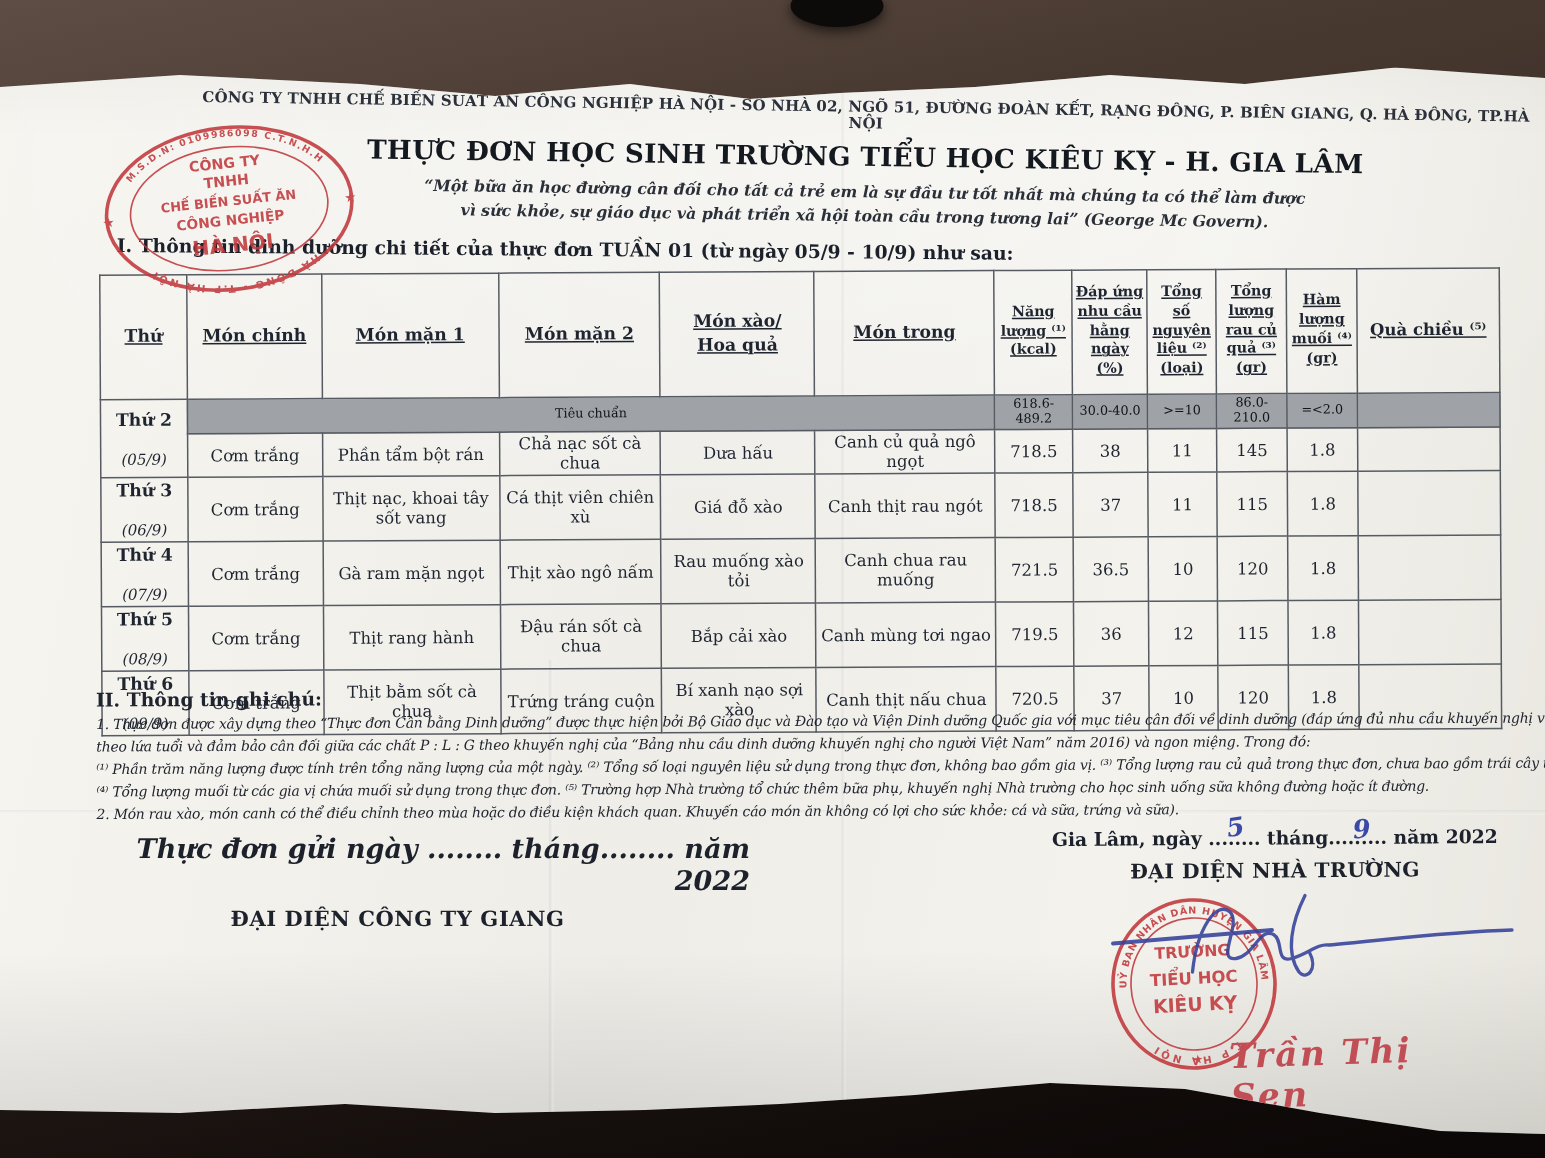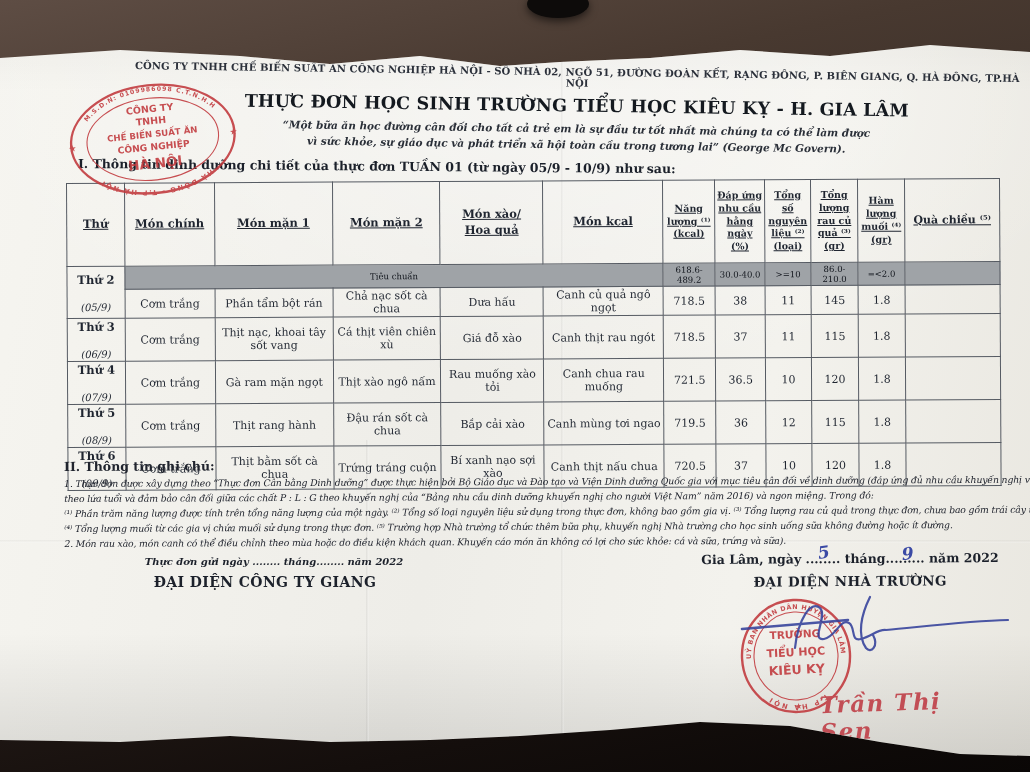--- a/index.html
+++ b/index.html
@@ -37,21 +37,21 @@
   tr.row-data td{height:35px;font-size:11px;}
   td.c-day{background:#f3f2ed00;}
   .day{font-weight:bold;font-size:11.5px;}
   .date{font-style:italic;font-size:10px;margin-top:15px;}
 
   .notes{position:absolute;left:64px;top:459px;width:952px;color:#20242e;transform:rotate(-0.25deg);transform-origin:left top;}
   .notes-heading{font-size:12.5px;font-weight:bold;margin-bottom:2px;}
   .note-line{font-size:9.3px;font-style:italic;margin-top:4px;white-space:nowrap;letter-spacing:-.15px;}
 
   .footer-left{position:absolute;left:30px;top:556px;width:470px;text-align:center;color:#1c212b;}
-  .sent-line{font-size:10px;font-weight:bold;font-style:italic;margin-left:18px;}
+  .sent-line{font-size:18px;font-weight:bold;font-style:italic;margin-left:18px;text-align:right;}
   .rep1{margin-top:7px;font-weight:bold;font-size:14px;letter-spacing:.4px;}
   .rep2{margin-top:5px;font-weight:bold;font-size:14px;letter-spacing:.4px;}
   .footer-right{position:absolute;left:700px;top:551px;width:300px;text-align:center;color:#1c212b;transform:rotate(-0.4deg);}
   .gl-date{font-size:12.5px;font-weight:bold;}
   .school-rep{margin-top:7px;font-weight:bold;font-size:13.5px;letter-spacing:.3px;}
   .hand{position:absolute;color:#3b4aa5;font-style:italic;font-size:17px;font-weight:bold;}
   .hand-day{left:118px;top:-9px;transform:rotate(-8deg);}
   .hand-month{left:202px;top:-7px;transform:rotate(-4deg);}
 
   .logo{position:absolute;left:86px;top:60px;width:170px;color:#85878b;}
@@ -105,21 +105,21 @@
           <col style="width:95px">
       </colgroup>
       <thead>
         <tr>
           <th class="th-big">Thứ</th>
           <th class="th-big">Món chính</th>
           <th class="th-big">Món mặn 1</th>
           <th class="th-big">Món mặn 2</th>
           <th class="th-big">Món xào/
 Hoa quả</th>
-          <th class="th-big">Món kcal</th>
+          <th class="th-big">Món trong</th>
           <th class="th-num">Năng
 lượng ⁽¹⁾
 (kcal)</th>
           <th class="th-num">Đáp ứng
 nhu cầu
 hằng
 ngày
 (%)</th>
           <th class="th-num">Tổng
 số

